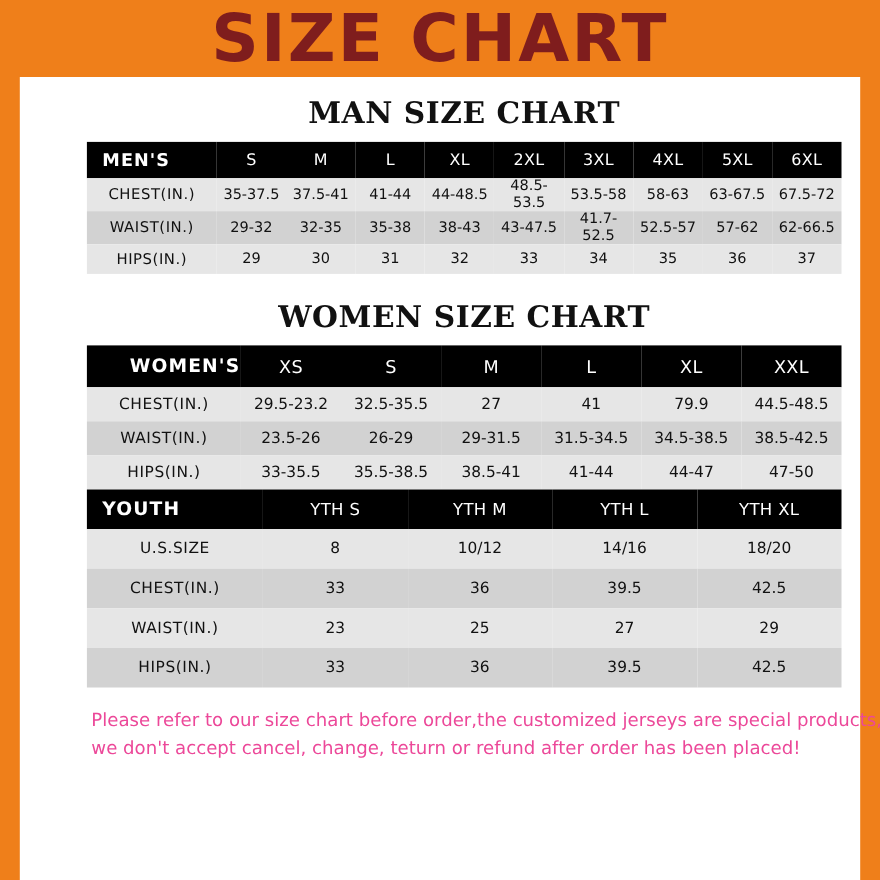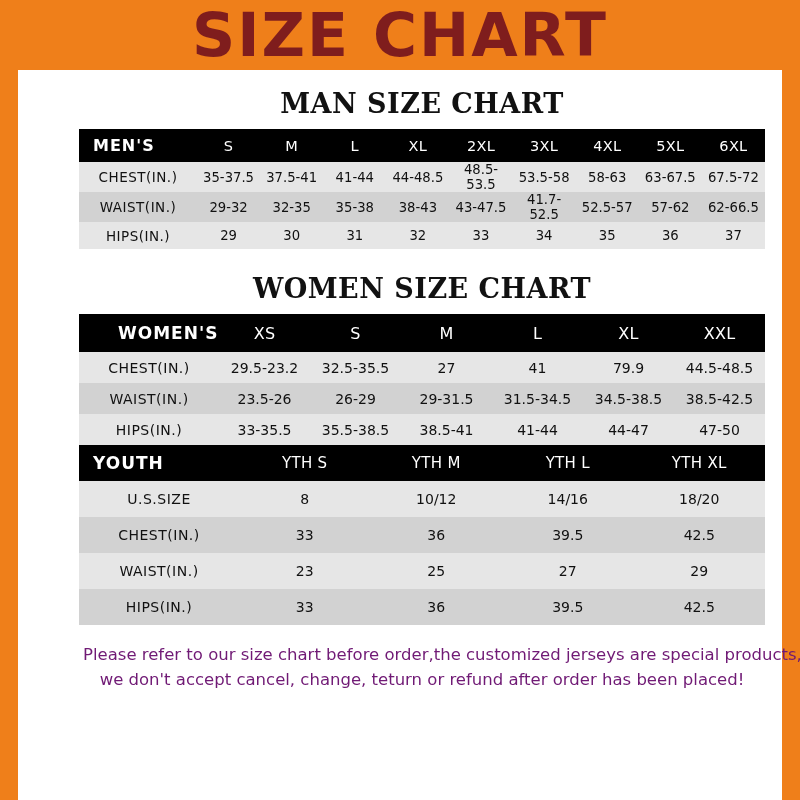--- a/index.html
+++ b/index.html
@@ -100,22 +100,22 @@
   .youth thead th { font-size: 15px; height: 36px; }
   .youth tbody td { height: 36px; font-size: 14px; }
   .youth thead th.rowlabel { font-size: 17px; }
 
   .women thead th { font-size: 16px; height: 38px; }
   .women tbody td { height: 31px; font-size: 14px; }
   .women thead th.rowlabel { font-size: 17px; padding-left: 39px; }
 
   .footer-note {
     margin-top: 18px;
-    text-align: center;
-    color: #701a75;
+    text-align: left;
+    color: #ec4899;
     font-family: "DejaVu Sans", sans-serif;
     font-size: 16.5px;
     line-height: 1.5;
     padding: 0 4px;
   }
   .footer-note div { white-space: nowrap; }
 </style>
 </head>
 <body>
 

